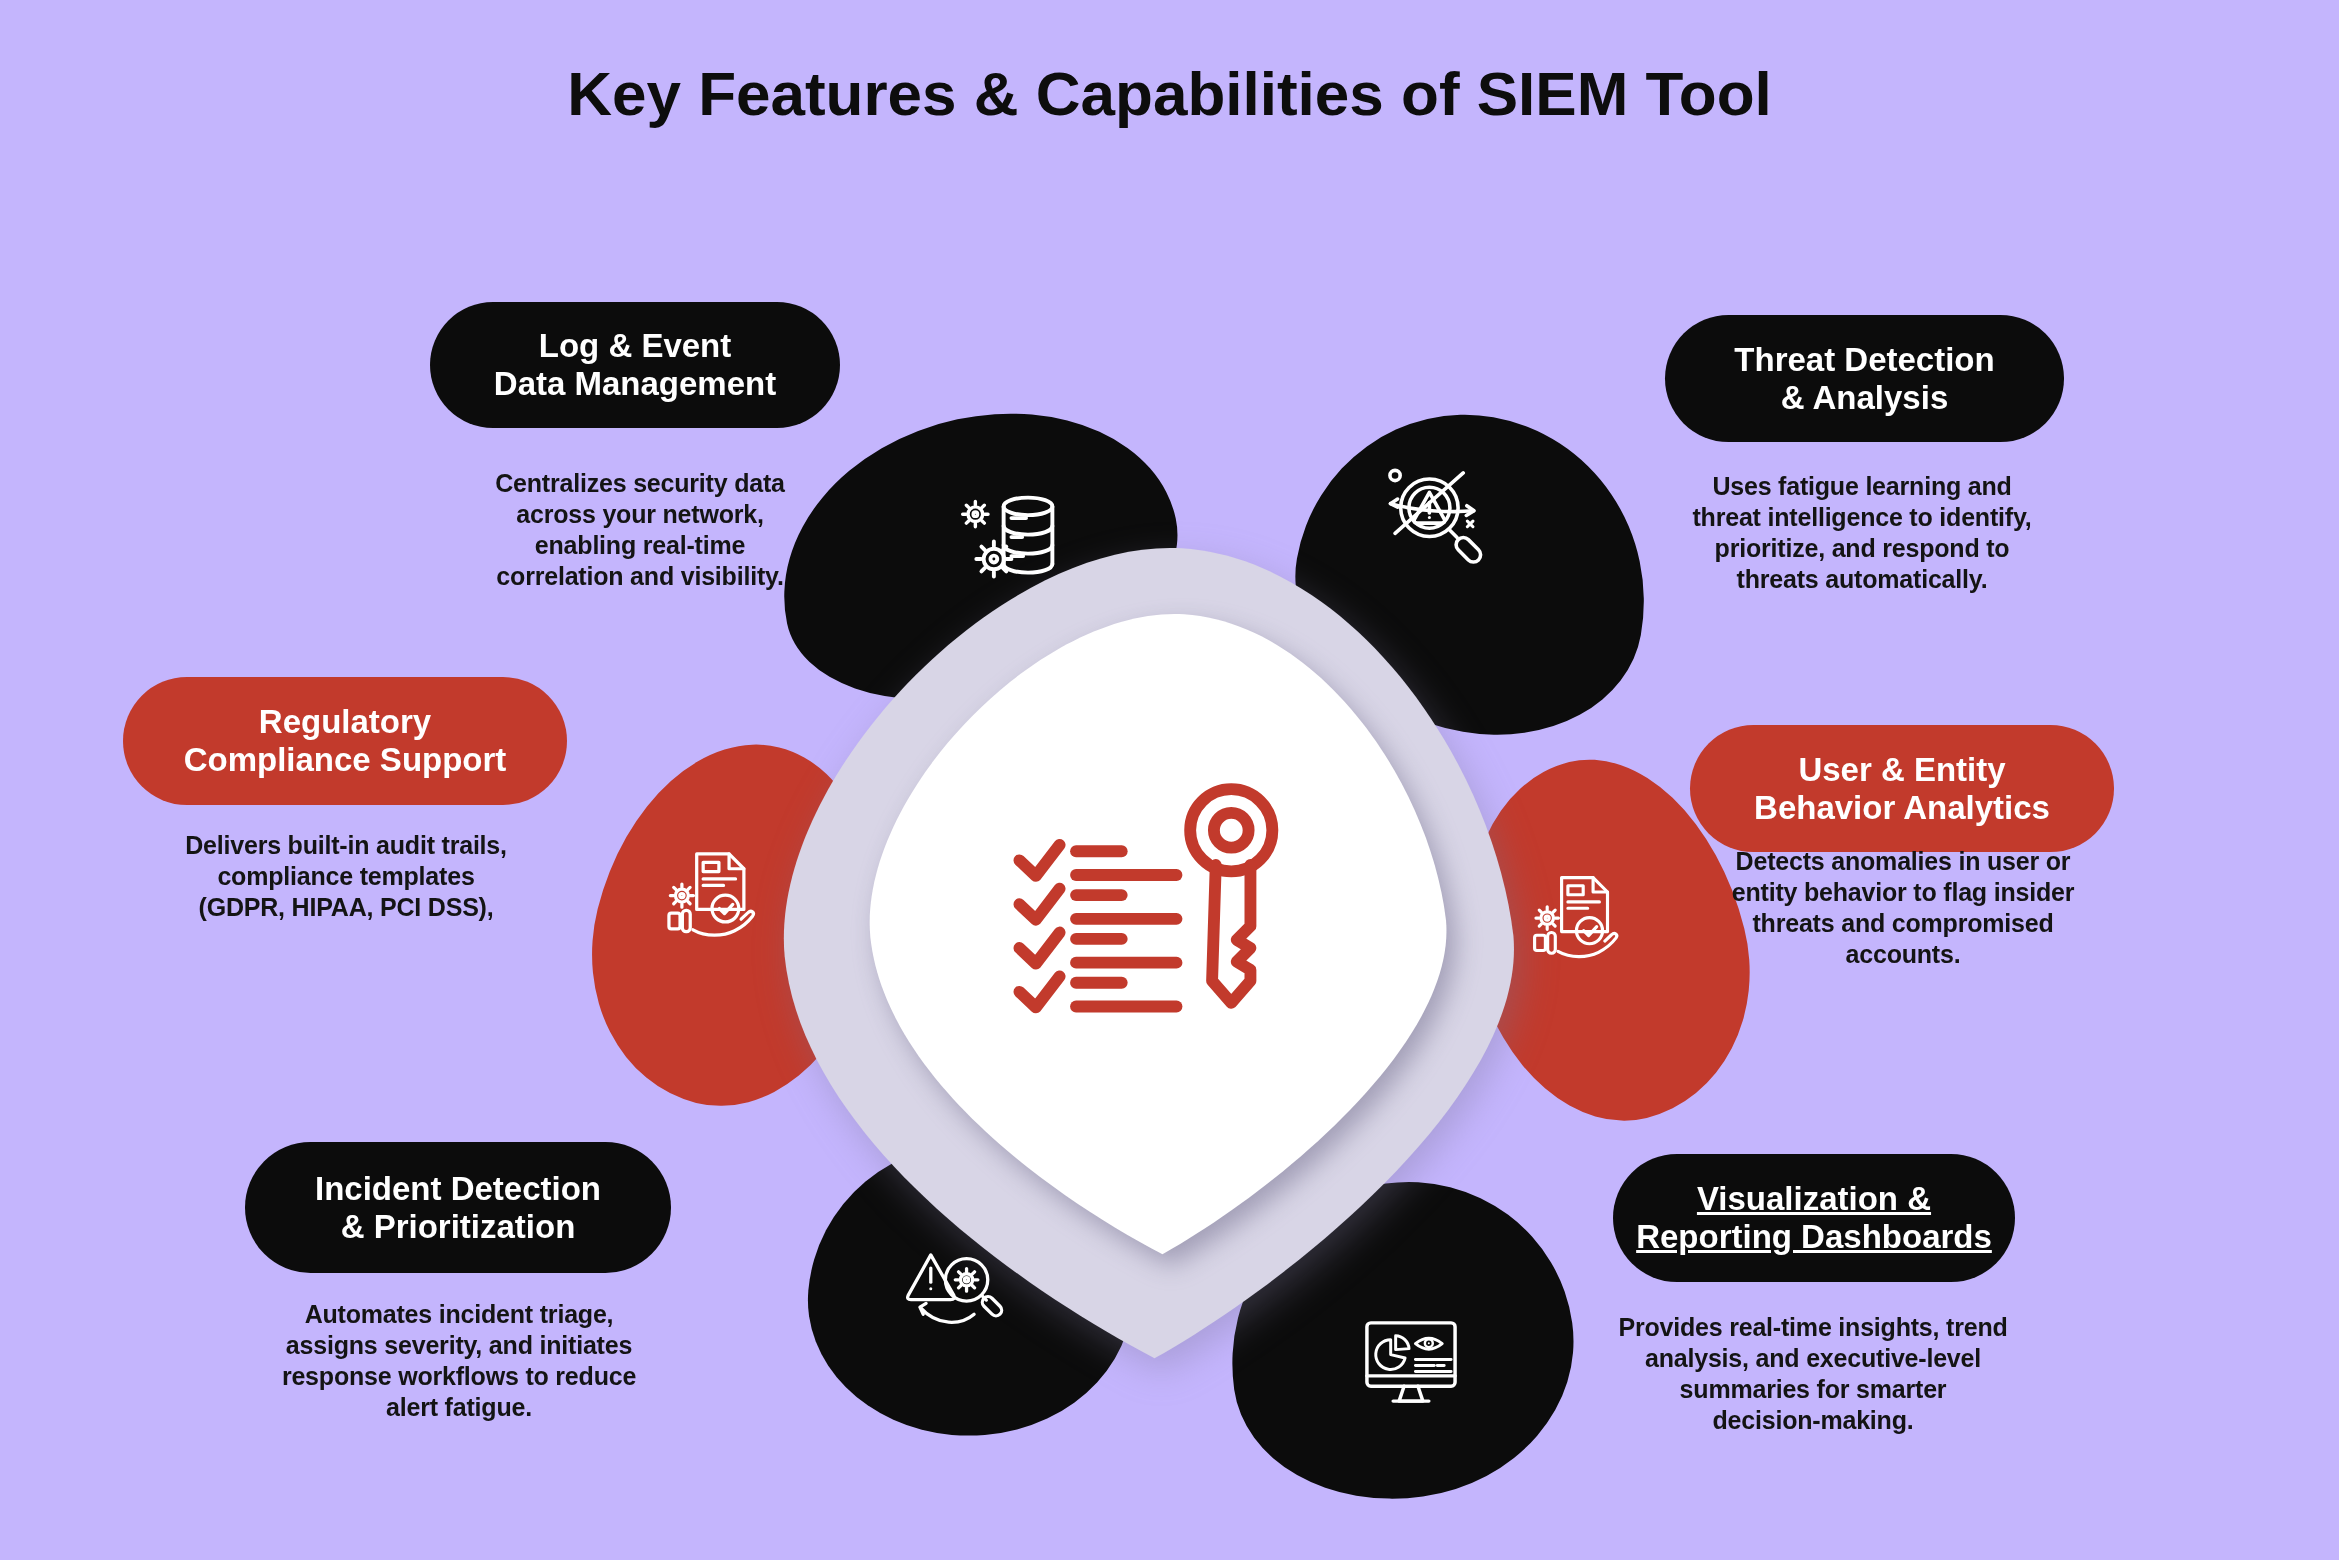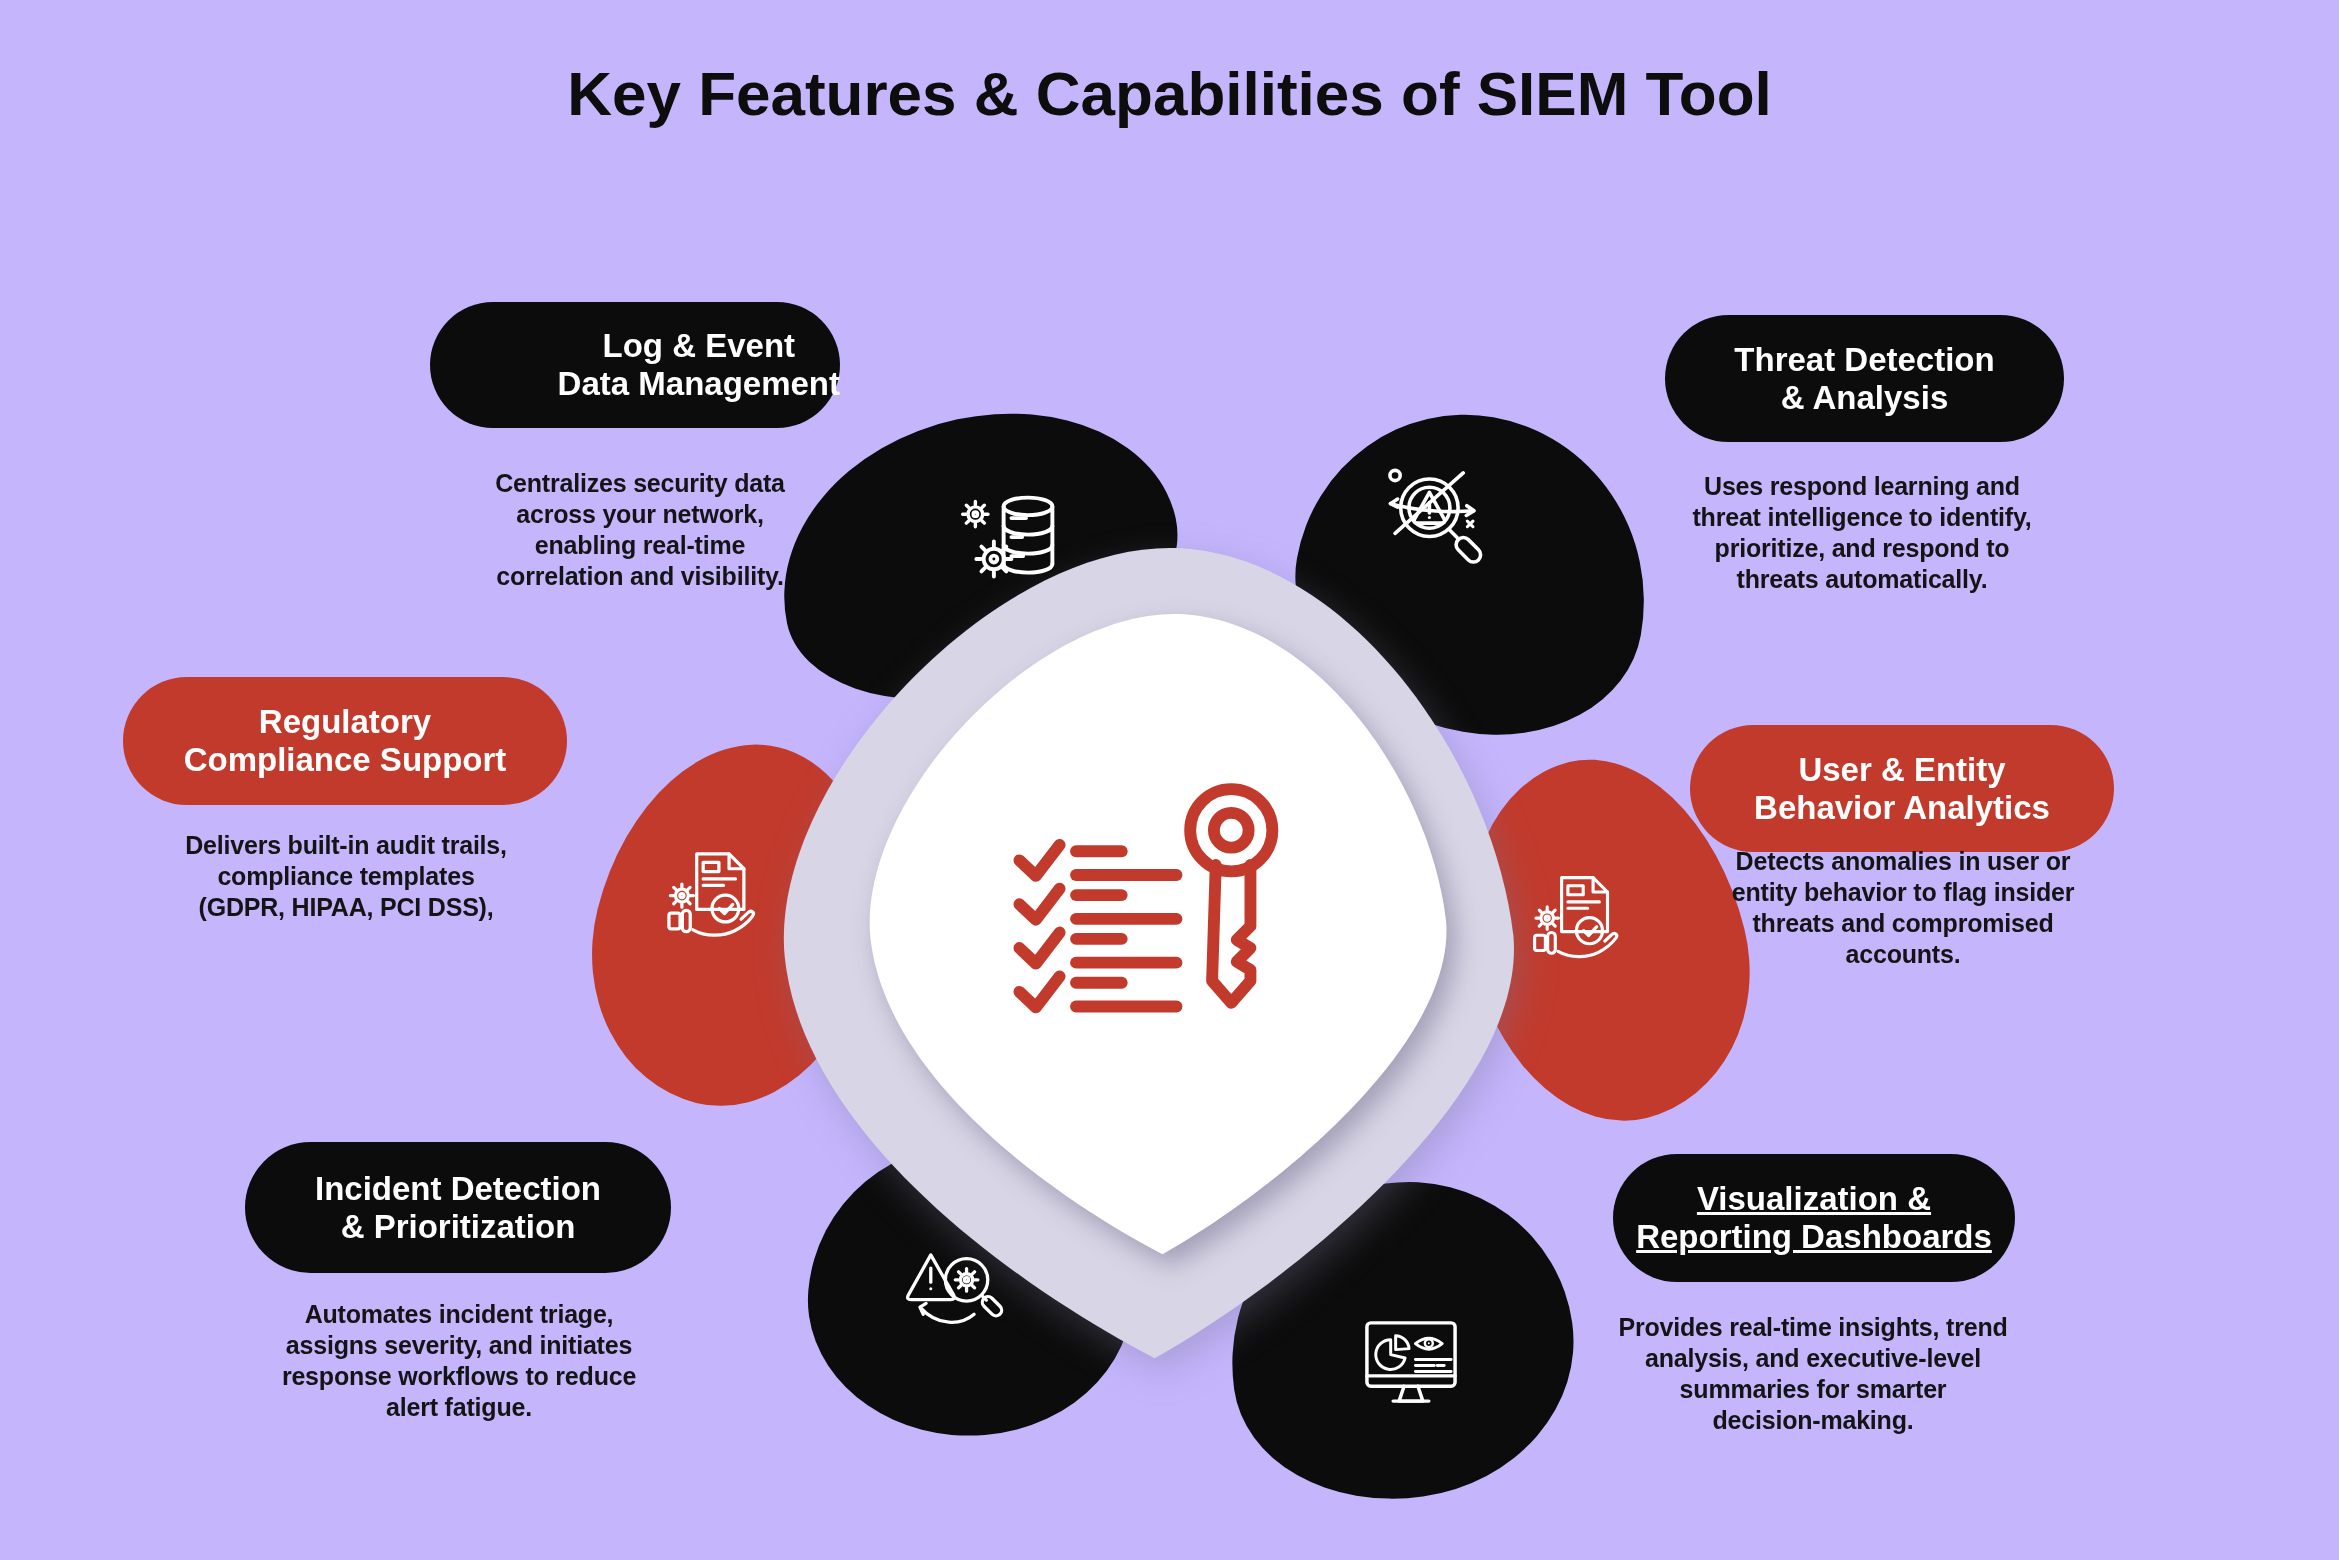--- a/index.html
+++ b/index.html
@@ -19,21 +19,21 @@
   .desc div{white-space:nowrap;}
   
   .blob{position:absolute;z-index:1;}
   .blob.black{background:#0c0c0c;}
   .blob.red{background:#c23a2c;}
   .sat-icon{position:absolute;z-index:2;}
   
   .center-blob{position:absolute;left:766px;top:541px;width:777px;height:831px;z-index:2;overflow:visible;}
   .center-icon{position:absolute;left:1003px;top:766px;width:315px;height:302px;z-index:3;}
   
-  .f0-pill{left:430px;top:302px;width:410px;height:126px;justify-content:flex-end;}
+  .f0-pill{left:430px;top:302px;width:410px;height:126px;}
   .f0-desc{left:384px;top:448px;width:512px;margin-top:20px;}
   .f0-blob{left:777px;top:418px;width:402px;height:274px;transform:rotate(-12deg);
            border-radius:52% 48% 55% 45% / 60% 52% 48% 40%;}
   .f0-icon{left:950px;top:482px;width:117px;height:117px;}
   .f1-pill{left:1665px;top:315px;width:399px;height:127px;}
   .f1-desc{left:1606px;top:471px;width:512px;}
   .f1-blob{left:1297px;top:416px;width:352px;height:315px;transform:rotate(10deg);
            border-radius:48% 52% 45% 55% / 55% 60% 40% 45%;}
   .f1-icon{left:1372px;top:452px;width:123px;height:132px;}
   .f2-pill{left:123px;top:677px;width:444px;height:128px;}
@@ -142,21 +142,21 @@
       <rect x="-14" y="-28" width="28" height="56" rx="14" transform="translate(188,182) rotate(-45)"></rect>
     </g>
   </svg>
   <div class="pill black f1-pill">
     <div>
       <div>Threat Detection</div>
       <div>&amp; Analysis</div>
     </div>
   </div>
   <div class="desc f1-desc">
-    <div>Uses respond learning and</div>
+    <div>Uses fatigue learning and</div>
     <div>threat intelligence to identify,</div>
     <div>prioritize, and respond to</div>
     <div>threats automatically.</div>
   </div>
 
   <div class="blob red f2-blob"></div>
   <svg class="sat-icon f2-icon" viewBox="0 0 240 240">
     <g fill="none" stroke="#fff" stroke-width="7" stroke-linecap="round" stroke-linejoin="round">
       <path d="M88 28 H158 L190 60 V148 H88 Z"></path>
       <path d="M158 28 V60 H190"></path>

